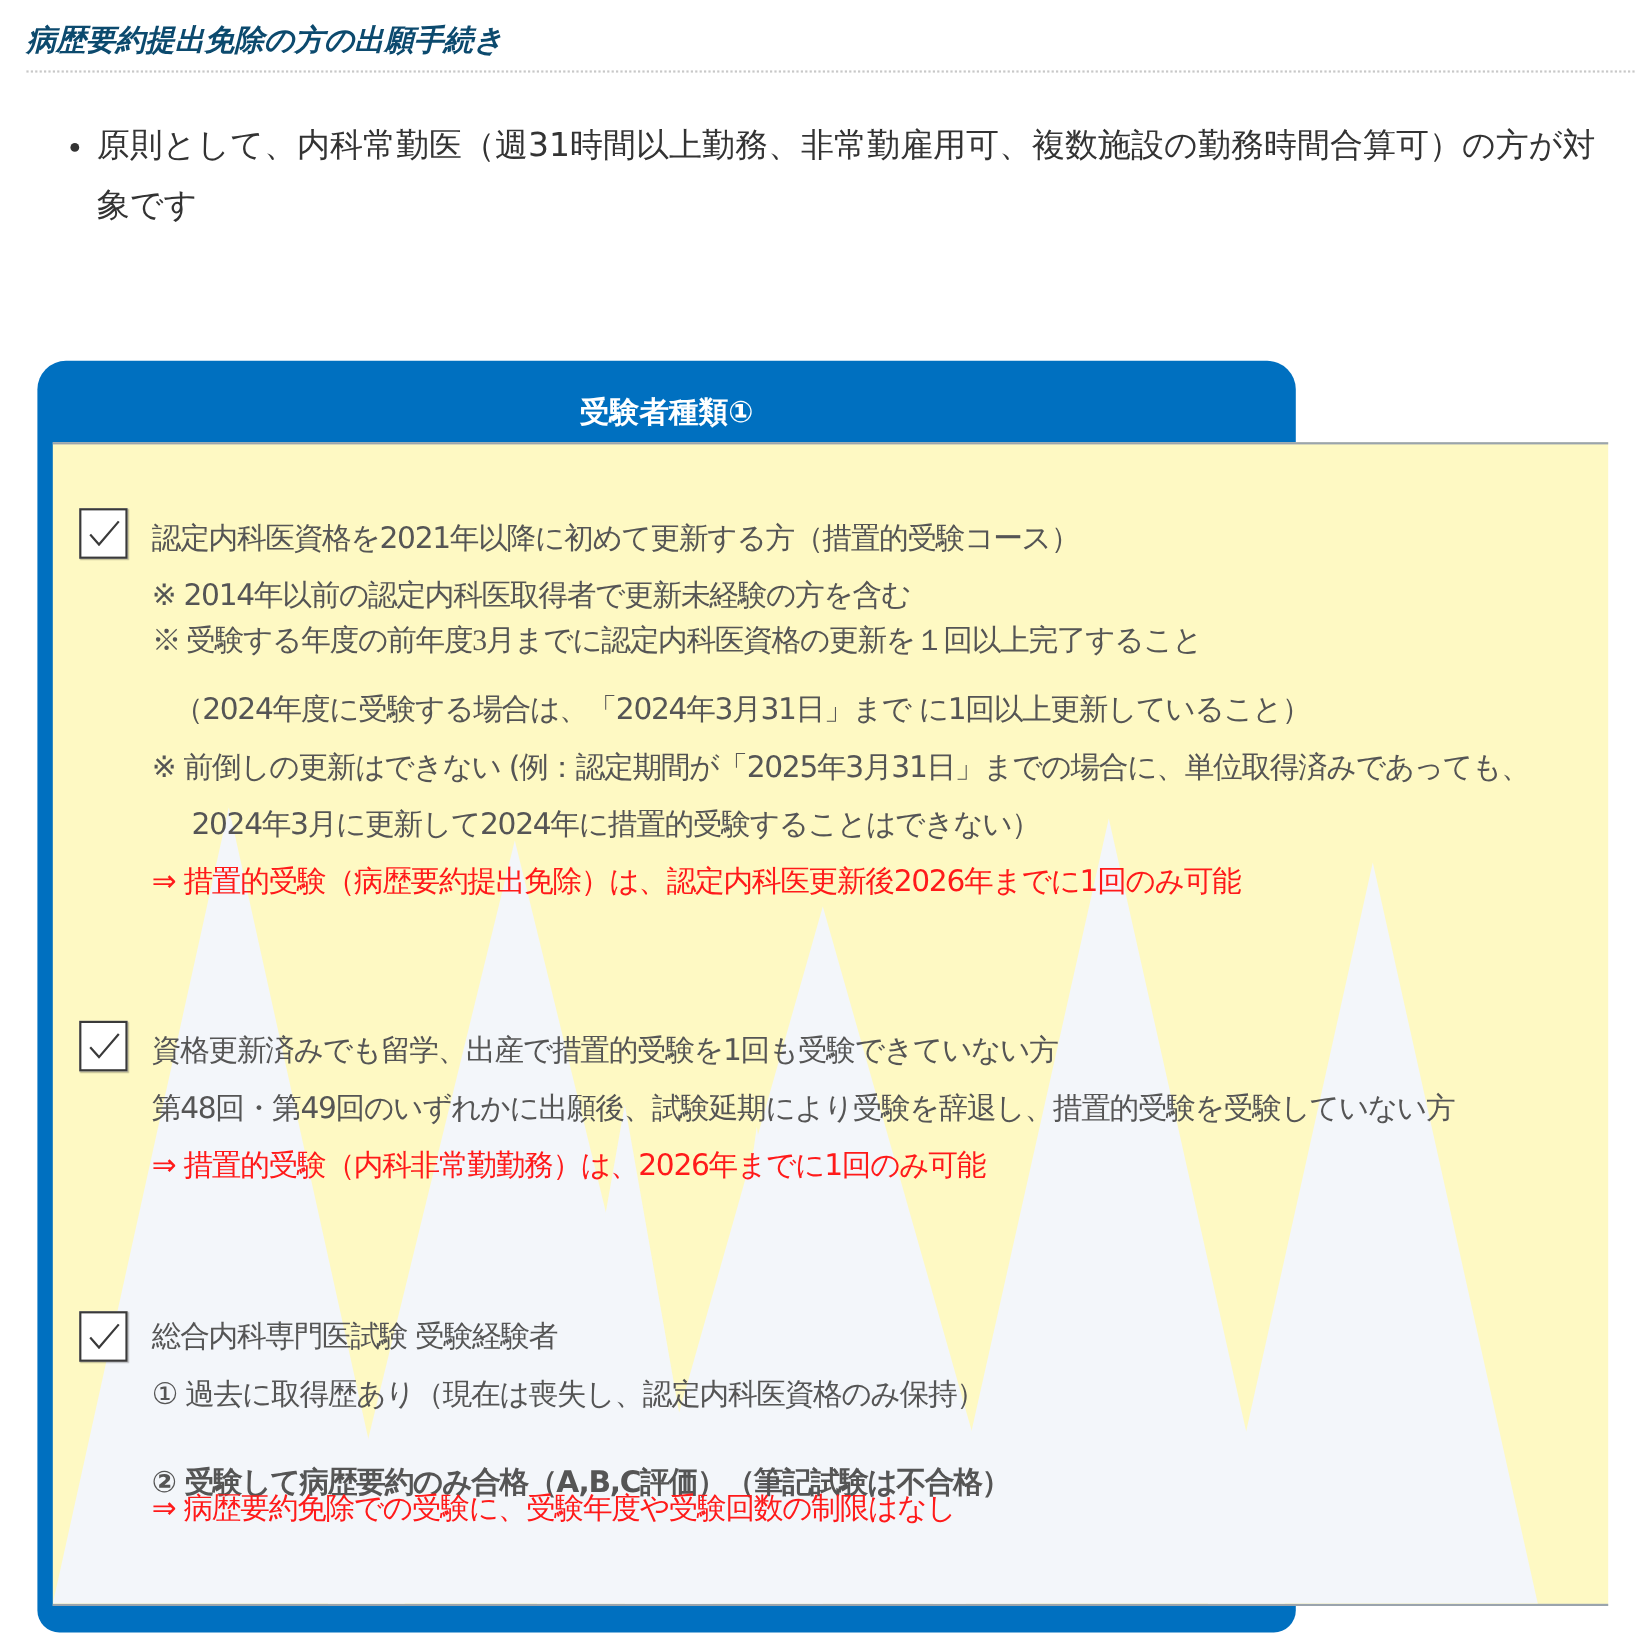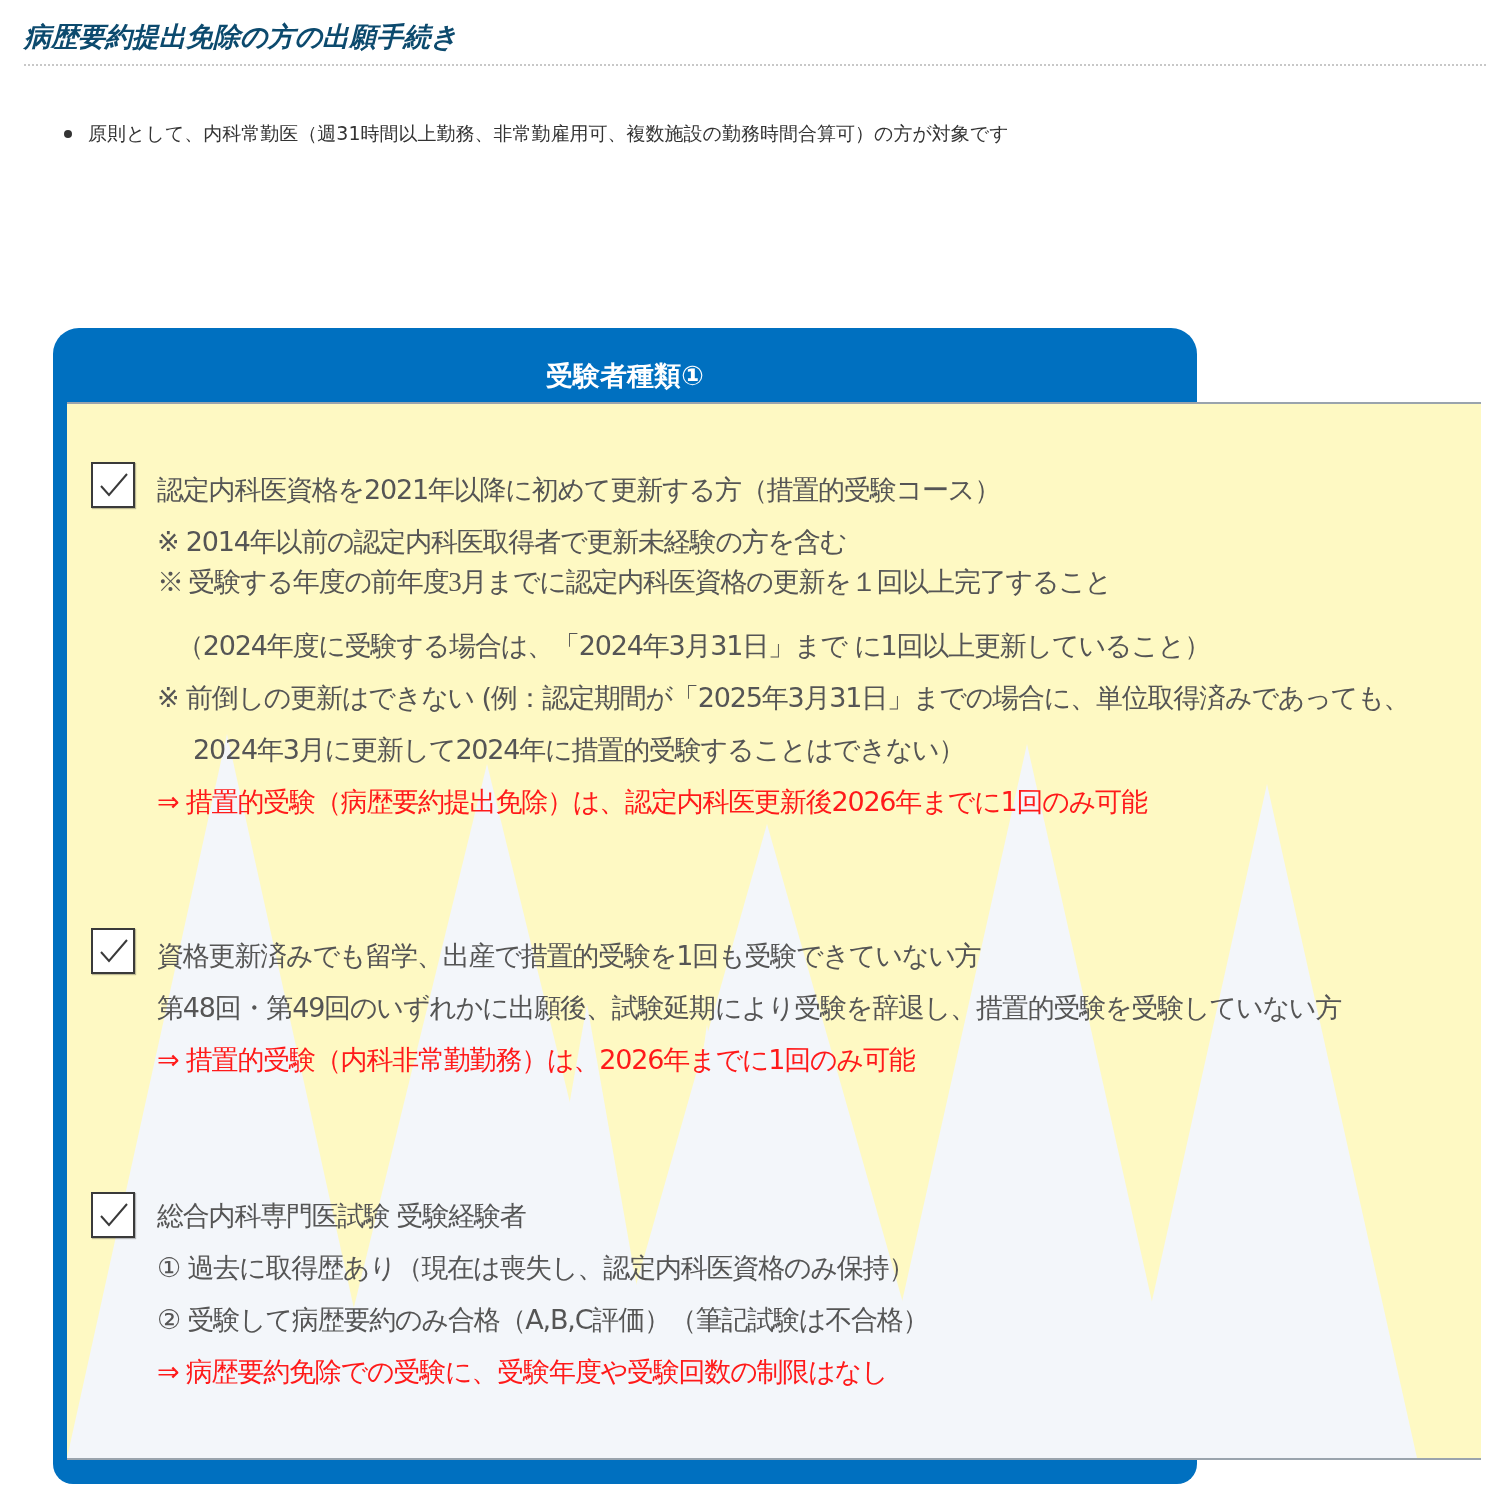--- a/index.html
+++ b/index.html
@@ -37,21 +37,21 @@
       left: 64px;
       top: 106px;
       width: 1410px;
       margin: 0;
       padding: 0;
       list-style: none;
     }
     .intro-list li {
       position: relative;
       padding-left: 24px;
-      font-size: 19px;
+      font-size: 30px;
       line-height: 54px;
       color: #333333;
       margin-bottom: 20px;
     }
     .intro-list li .bullet {
       position: absolute;
       left: 0;
       top: 24px;
       width: 8px;
       height: 8px;
@@ -59,21 +59,20 @@
       background: #333333;
     }
     .panel {
       position: absolute;
       left: 34px;
       top: 328px;
       width: 1144px;
       height: 1156px;
       background: #0070c0;
       border-radius: 26px 26px 20px 20px;
-      margin-left: 19px;
     }
     .panel-title {
       position: absolute;
       left: 0;
       top: 28px;
       width: 100%;
       text-align: center;
       color: #ffffff;
       font-size: 27px;
       font-weight: bold;
@@ -192,17 +191,17 @@
     </div>
 
     <div class="entry" style="top:0;">
       <div class="checkbox" style="top:788px;">
         <svg width="30" height="28" viewBox="0 0 30 28">
           <polyline points="2,15 10,24 28,3" fill="none" stroke="#3a3a3a" stroke-width="2"></polyline>
         </svg>
       </div>
       <div class="line" style="top:792px;">総合内科専門医試験 受験経験者</div>
       <div class="line" style="top:844px;">① 過去に取得歴あり（現在は喪失し、認定内科医資格のみ保持）</div>
-      <div class="line" style="top:896px;">② 受験して病歴要約のみ合格（A,B,C評価）（筆記試験は不合格）</div>
+      <div class="line" style="top:924px;font-weight:bold;">② 受験して病歴要約のみ合格（A,B,C評価）（筆記試験は不合格）</div>
       <div class="line red" style="top:948px;">⇒ 病歴要約免除での受験に、受験年度や受験回数の制限はなし</div>
     </div>
   </div>
 </div>
 
 </body></html>

